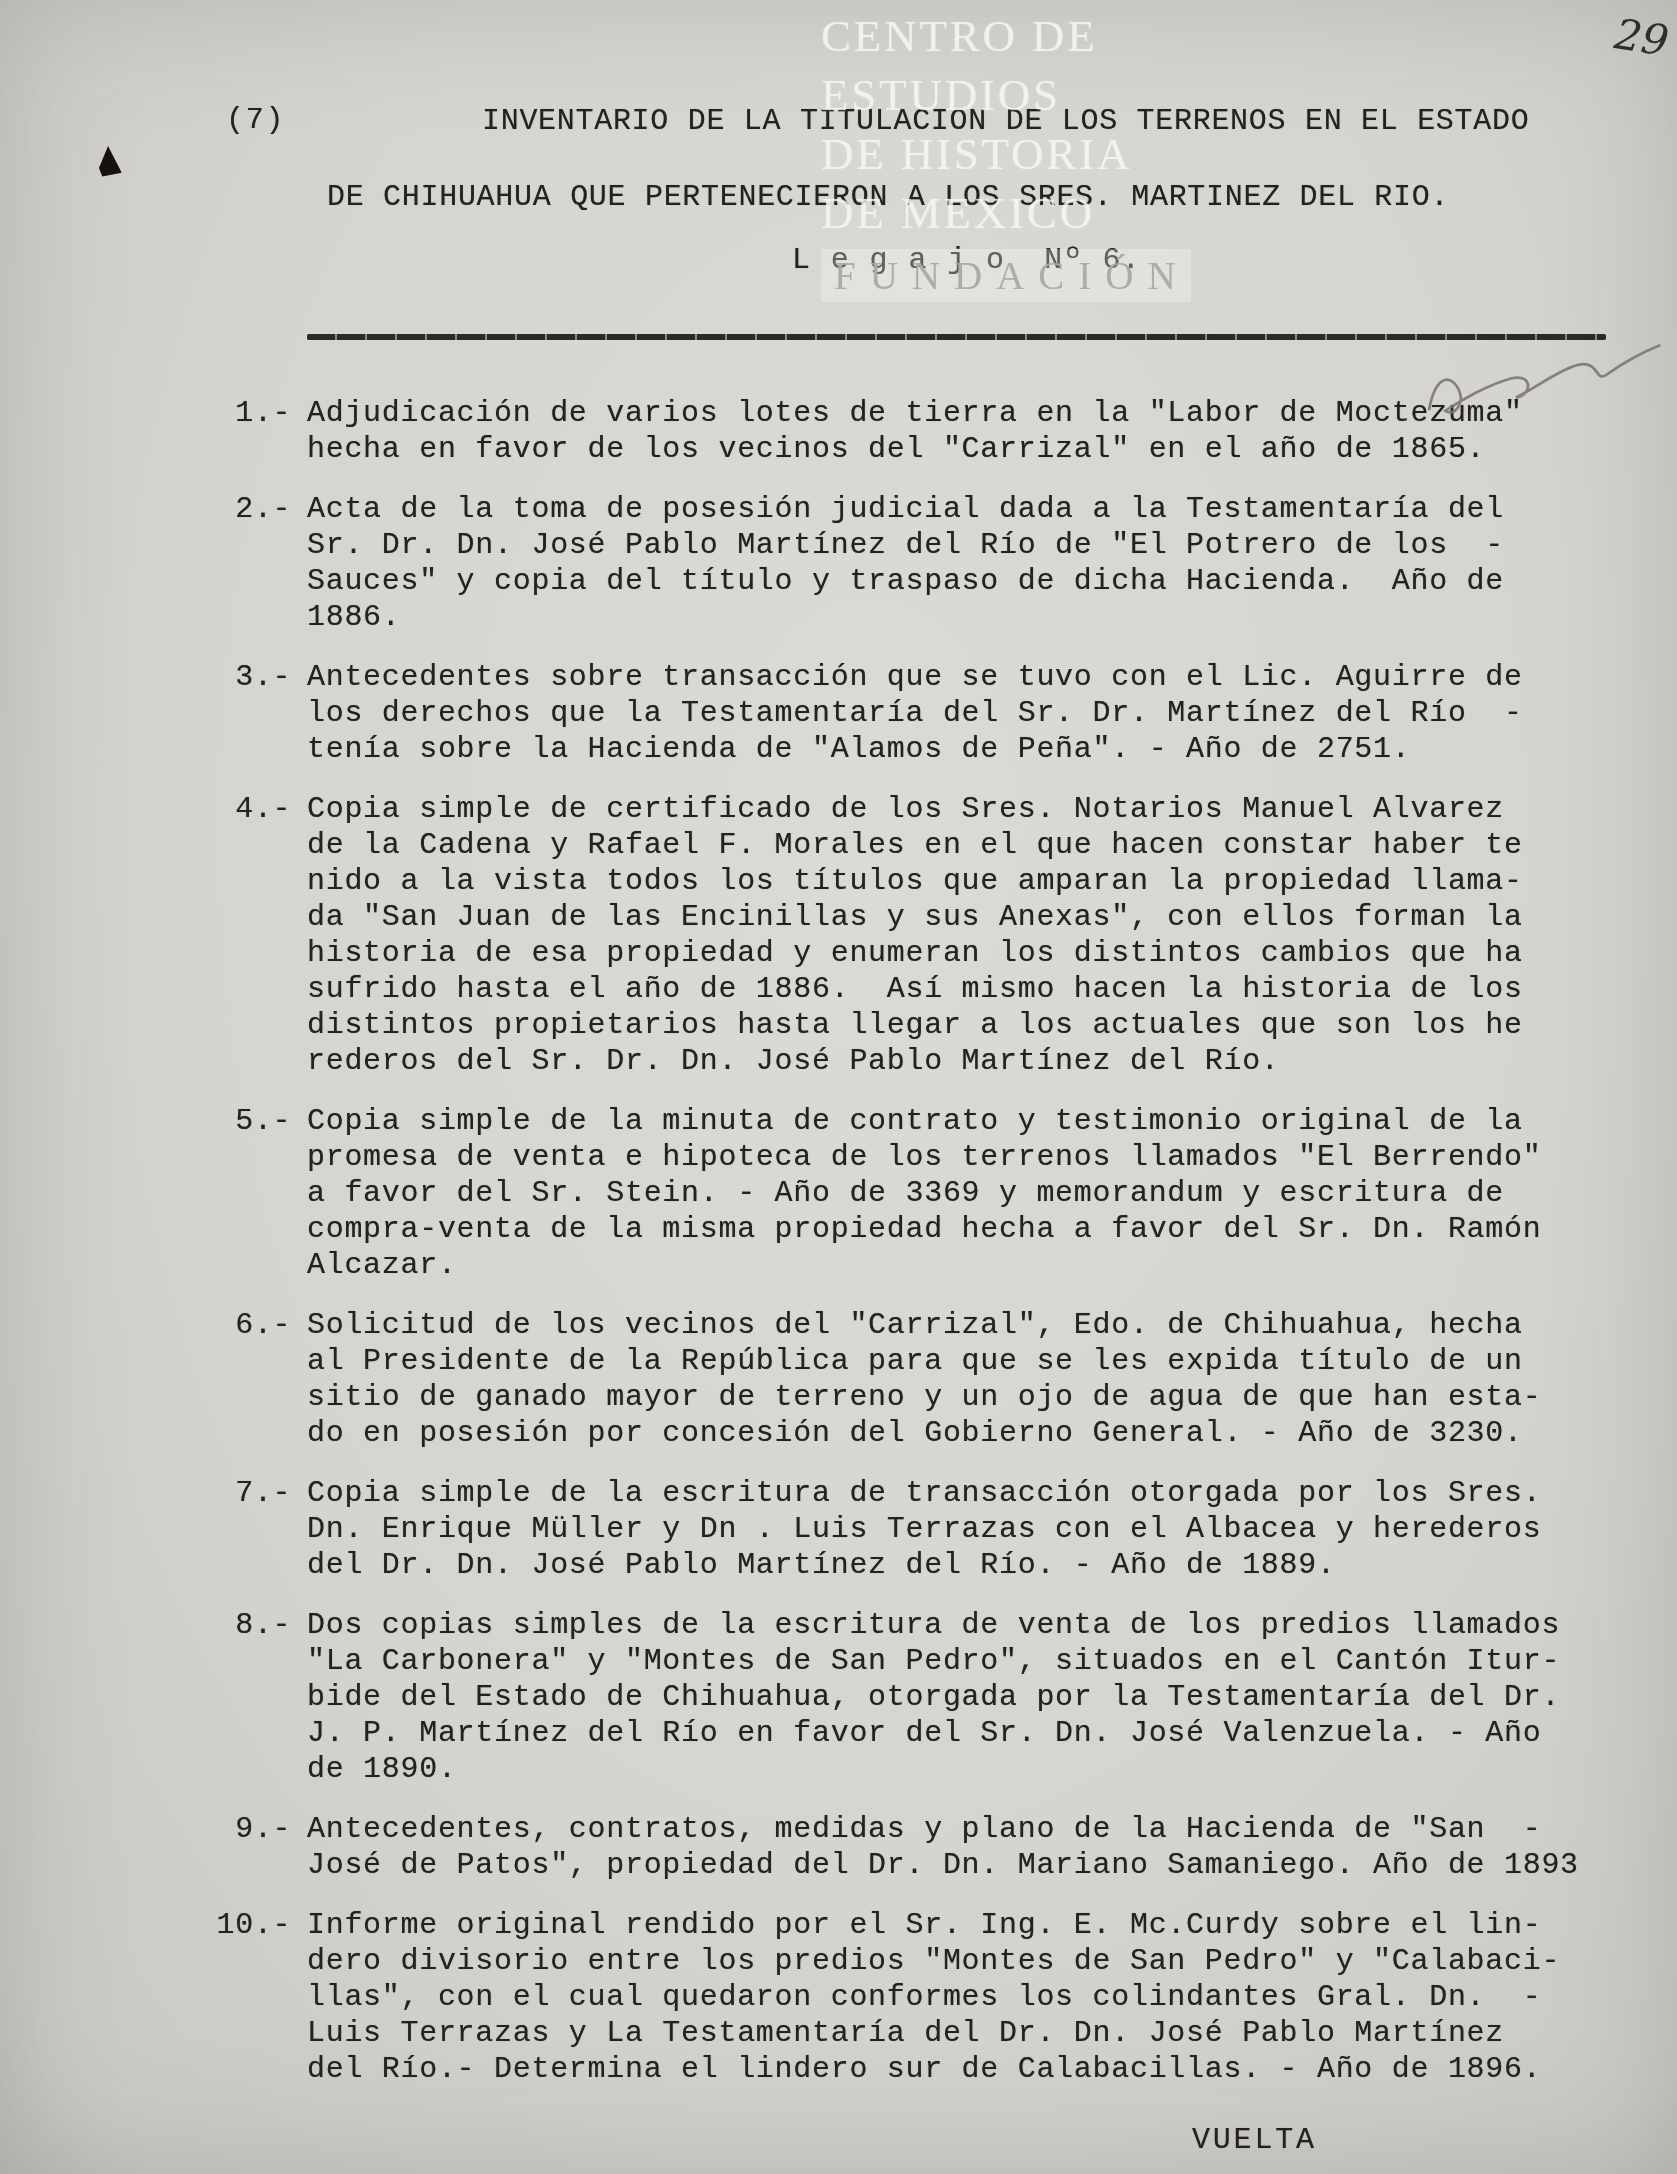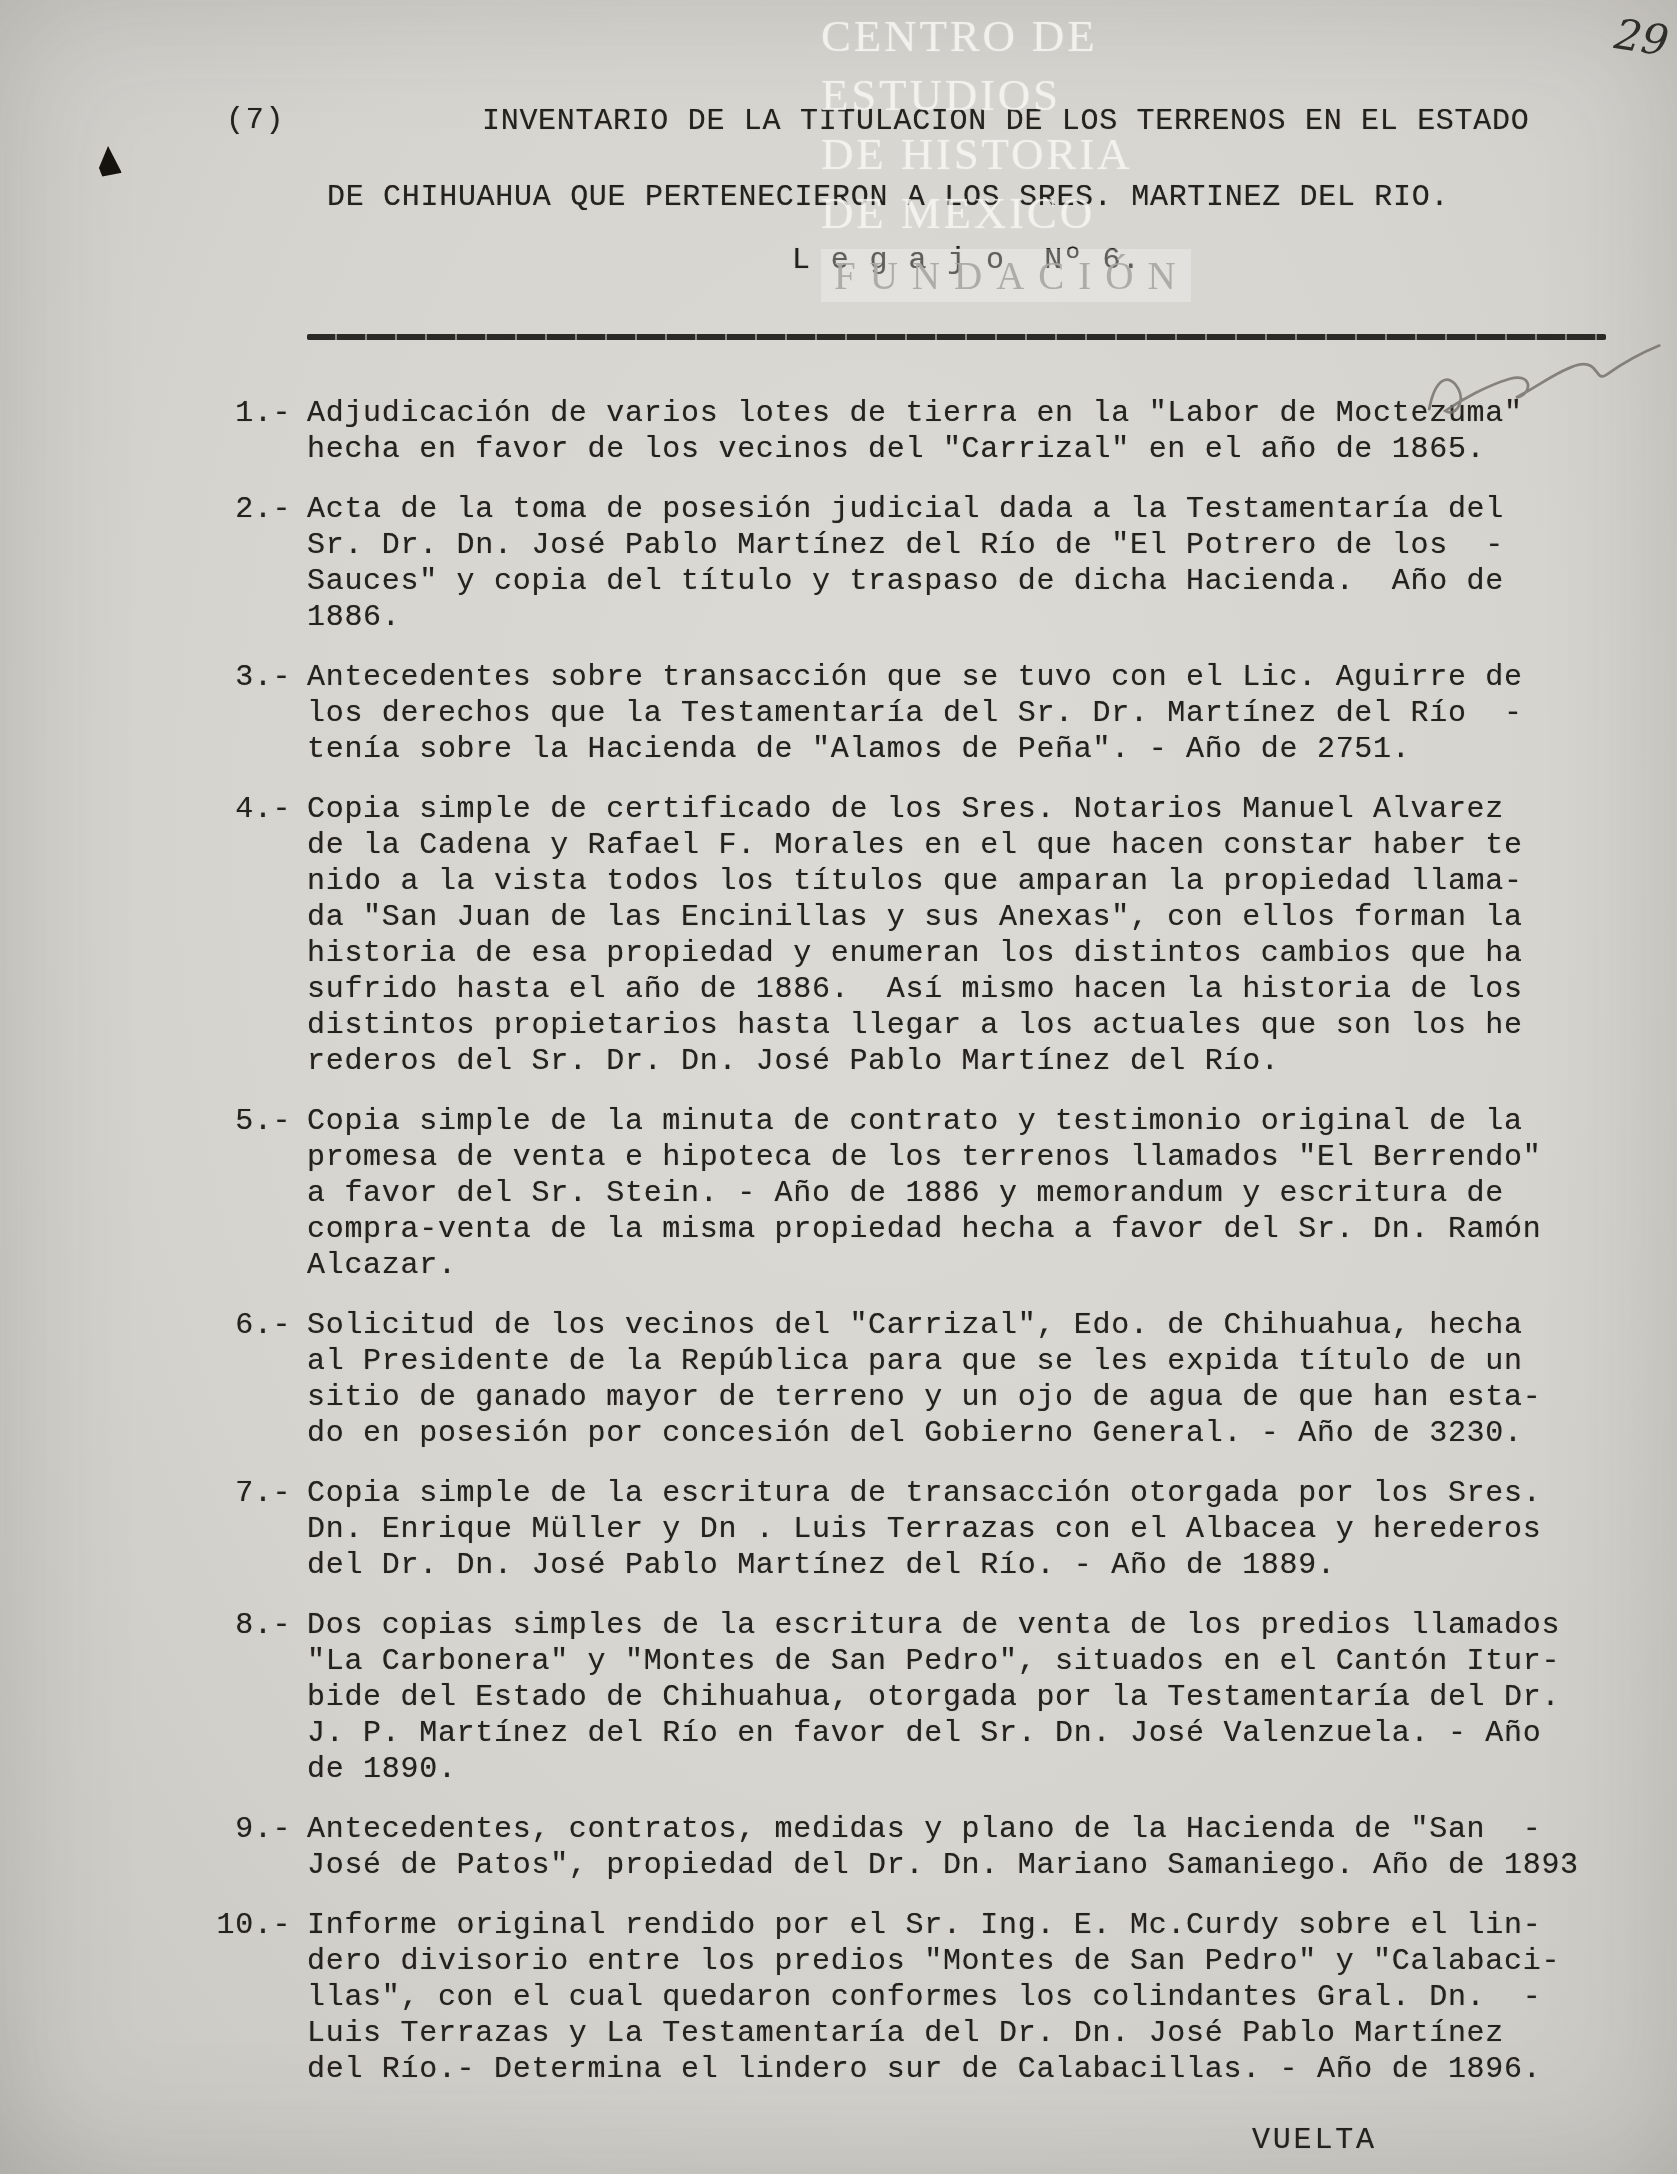--- a/index.html
+++ b/index.html
@@ -34,21 +34,21 @@
     position:absolute;right:calc(100% + 15.7px);top:0;
     white-space:pre;
   }
   .txt{white-space:pre-wrap;}
   .corner{
     position:absolute;left:226px;top:103px;
     font-size:30px;letter-spacing:1.8px;
     text-shadow:0 0 0.9px rgba(36,34,30,0.45);
   }
   .footer{
-    position:absolute;left:1252px;top:2123px;
+    position:absolute;left:1192px;top:2123px;
     font-size:30px;letter-spacing:2.8px;
     text-shadow:0 0 0.9px rgba(36,34,30,0.45);
   }
   .watermark{
     position:absolute;top:7.4px;right:26px;width:831px;
     pointer-events:none;z-index:5;
   }
   .wm-lines{
     font-family:"Liberation Serif", serif;
     font-size:45px;line-height:59px;letter-spacing:2.8px;
@@ -123,21 +123,21 @@
 da "San Juan de las Encinillas y sus Anexas", con ellos forman la
 historia de esa propiedad y enumeran los distintos cambios que ha
 sufrido hasta el año de 1886.  Así mismo hacen la historia de los
 distintos propietarios hasta llegar a los actuales que son los he
 rederos del Sr. Dr. Dn. José Pablo Martínez del Río.</div>
       </div>
       <div class="item">
         <span class="num">5.-</span>
         <div class="txt">Copia simple de la minuta de contrato y testimonio original de la
 promesa de venta e hipoteca de los terrenos llamados "El Berrendo"
-a favor del Sr. Stein. - Año de 1886 y memorandum y escritura de
+a favor del Sr. Stein. - Año de 3369 y memorandum y escritura de
 compra-venta de la misma propiedad hecha a favor del Sr. Dn. Ramón
 Alcazar.</div>
       </div>
       <div class="item">
         <span class="num">6.-</span>
         <div class="txt">Solicitud de los vecinos del "Carrizal", Edo. de Chihuahua, hecha
 al Presidente de la República para que se les expida título de un
 sitio de ganado mayor de terreno y un ojo de agua de que han esta-
 do en posesión por concesión del Gobierno General. - Año de 3230.</div>
       </div>

